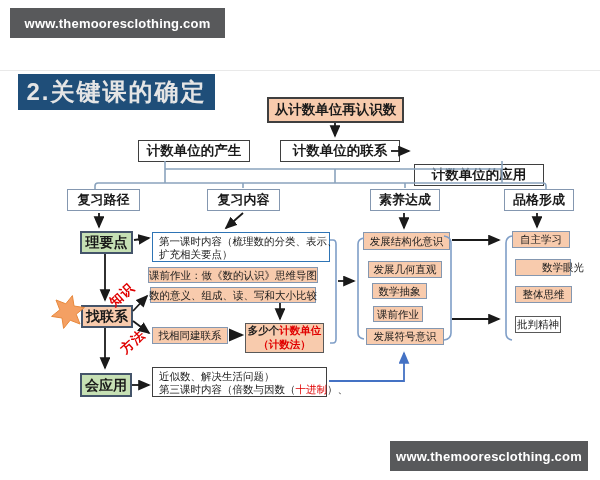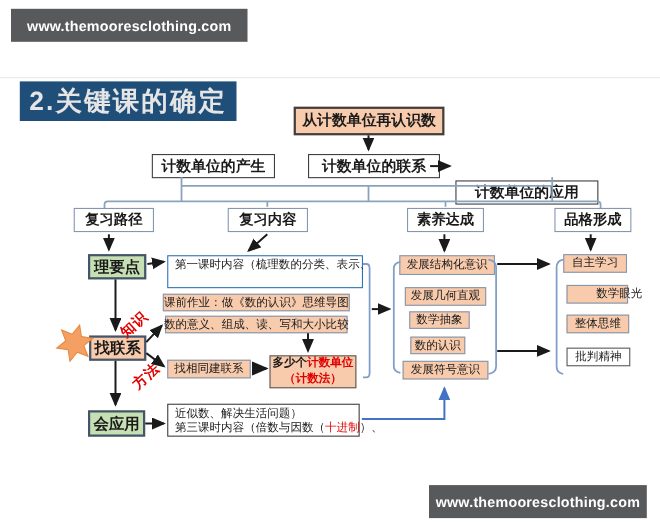--- a/index.html
+++ b/index.html
@@ -69,43 +69,44 @@
 
 <div class="abs box step green center" style="left:80px;top:231px;width:53px;height:23px;">理要点</div>
 <div class="abs box step peach center" style="left:81px;top:305px;width:52px;height:23px;">找联系</div>
 <div class="abs box step green center" style="left:80px;top:373px;width:52px;height:24px;">会应用</div>
 
 <div class="rot-label" style="left:108px;top:286px;">知识</div>
 <div class="rot-label" style="left:119px;top:333px;">方法</div>
 
 <div class="abs box lesson" style="left:152px;top:232px;width:178px;height:30px;">
   <div>第一课时内容（梳理数的分类、表示、</div>
+  <div>扩充相关要点）</div>
 </div>
 <div class="abs box pmini center" style="left:148px;top:267px;width:170px;height:16px;">课前作业：做《数的认识》思维导图</div>
 <div class="abs box pmini center" style="left:150px;top:287px;width:166px;height:16px;">数的意义、组成、读、写和大小比较</div>
 <div class="abs box pmini center" style="left:152px;top:327px;width:76px;height:17px;">找相同建联系</div>
 <div class="abs box units center" style="left:245px;top:323px;width:79px;height:30px;flex-direction:column;">
   <div><span>多少个</span><span class="red">计数单位</span></div>
   <div class="red">（计数法）</div>
 </div>
 <div class="abs box lesson3" style="left:152px;top:367px;width:175px;height:30px;">
   <div>近似数、解决生活问题）</div>
   <div><span>第三课时内容（倍数与因数（</span><span class="red">十进制</span><span>）、</span></div>
 </div>
 
 <div class="abs box pmini center" style="left:363px;top:232px;width:87px;height:18px;">发展结构化意识</div>
 <div class="abs box pmini center" style="left:368px;top:261px;width:74px;height:17px;">发展几何直观</div>
 <div class="abs box pmini center" style="left:372px;top:283px;width:55px;height:16px;">数学抽象</div>
-<div class="abs box pmini center" style="left:373px;top:306px;width:50px;height:16px;">数的认识</div>
+<div class="abs box pmini center" style="left:373px;top:306px;width:50px;height:16px;">课前作业</div>
 <div class="abs box pmini center" style="left:366px;top:328px;width:78px;height:17px;">发展符号意识</div>
 
 <div class="abs box pmini center" style="left:512px;top:231px;width:58px;height:17px;">自主学习</div>
 <div class="abs box pmini center" style="left:515px;top:259px;width:56px;height:17px;padding-left:40px;">数学眼光</div>
 <div class="abs box pmini center" style="left:515px;top:286px;width:57px;height:17px;">整体思维</div>
-<div class="abs box whitemini center" style="left:515px;top:316px;width:58px;height:17px;">批判精神</div>
+<div class="abs box whitemini center" style="left:515px;top:316px;width:46px;height:17px;">批判精神</div>
 
 <svg class="overlay" width="600" height="480" viewBox="0 0 600 480">
   <defs>
     <marker id="ab" markerWidth="8" markerHeight="8" refX="6" refY="3" orient="auto">
       <path d="M0,0 L7,3 L0,6 Z" fill="#1a1a1a"></path>
     </marker>
     <marker id="abl" markerWidth="8" markerHeight="8" refX="6" refY="3" orient="auto">
       <path d="M0,0 L7,3 L0,6 Z" fill="#4472c4"></path>
     </marker>
   </defs>

